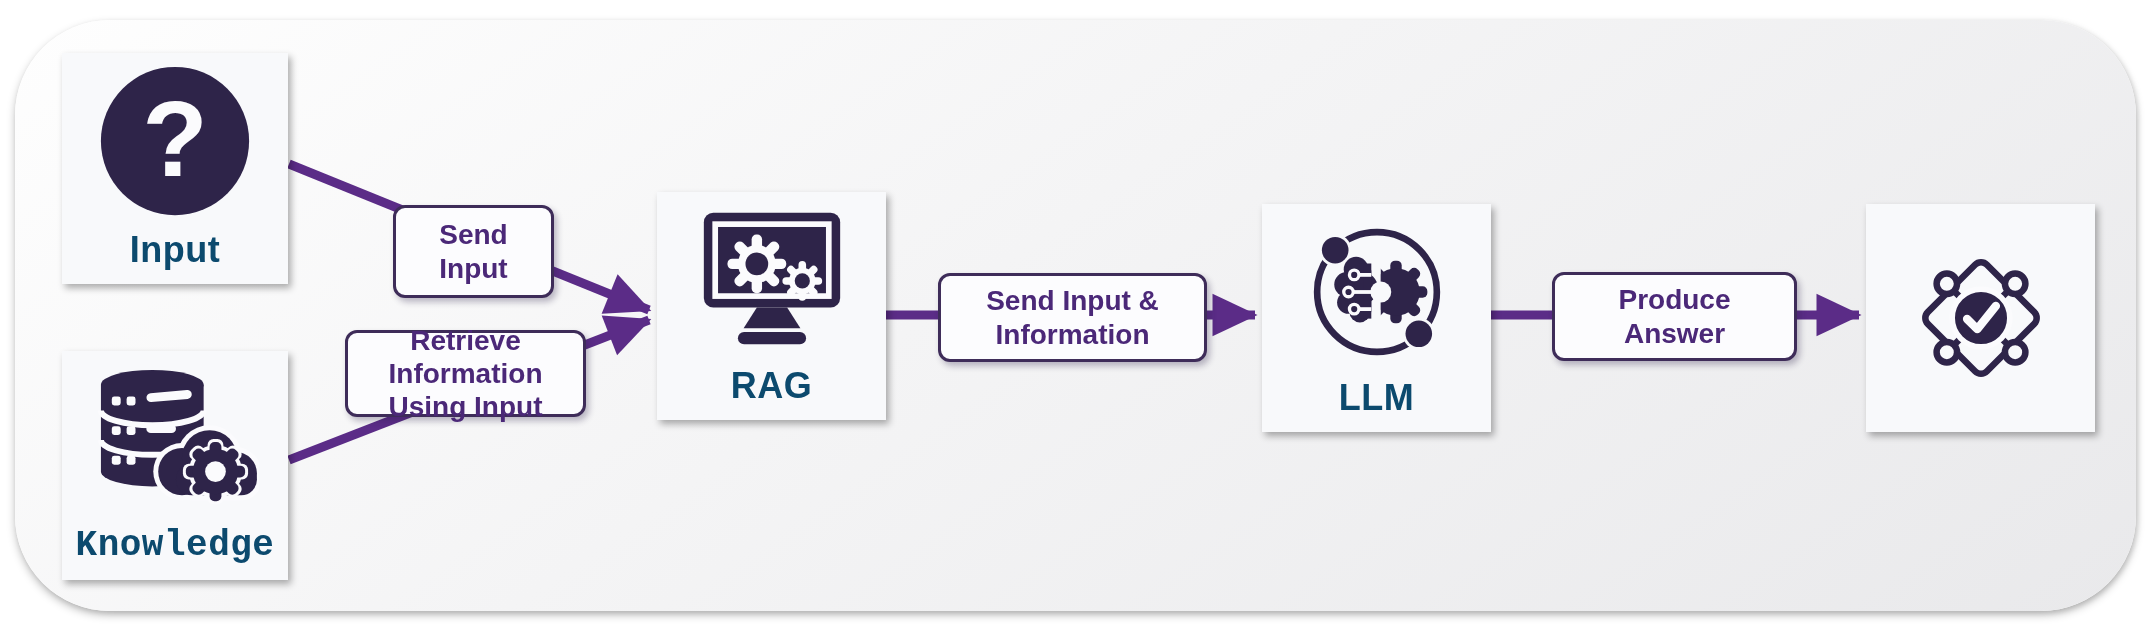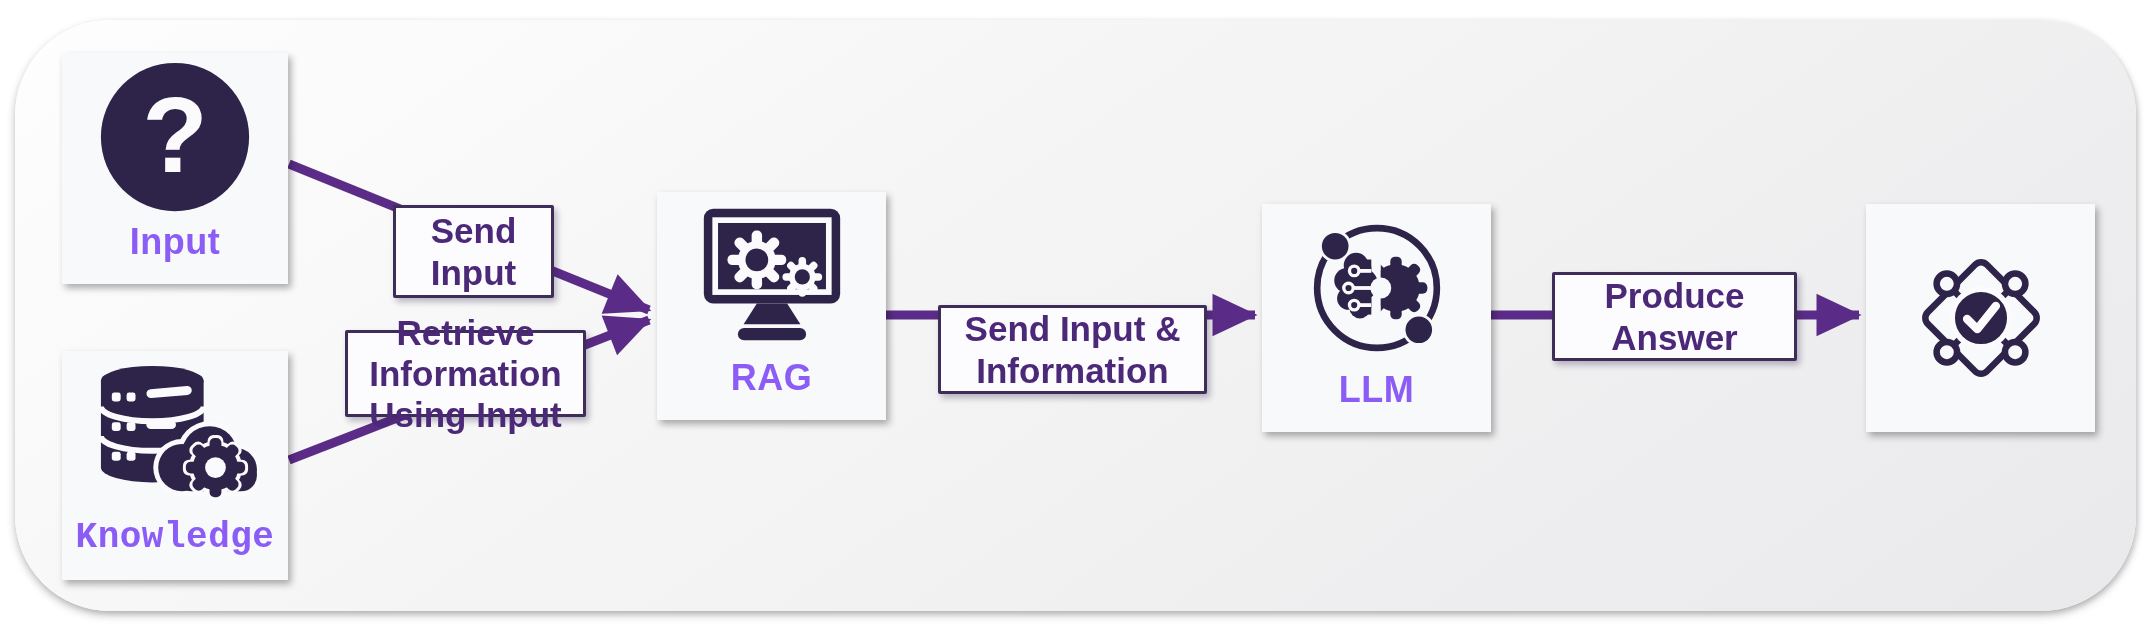--- a/index.html
+++ b/index.html
@@ -20,39 +20,39 @@
     box-shadow:0 4px 9px rgba(0,0,0,.25), 2px 2px 5px rgba(0,0,0,.10);
   }
   svg.edges{position:absolute;left:0;top:0;width:2152px;height:630px;z-index:1;pointer-events:none;}
   .node{
     position:absolute;z-index:2;background:var(--nodebg);
     box-shadow:3px 4px 7px rgba(0,0,0,.32);
     display:flex;flex-direction:column;align-items:center;justify-content:flex-end;
   }
   .node .icon-wrap{flex:1;display:flex;align-items:center;justify-content:center;width:100%;}
   .node .nlabel{
-    font-size:36px;font-weight:bold;color:#8b5cf6;letter-spacing:.5px;
-    padding-bottom:24px;line-height:1;
+    font-size:36px;font-weight:bold;color:#0c4a6e;letter-spacing:.5px;
+    padding-bottom:16px;line-height:1;
   }
   .n-input{left:62px;top:53px;width:226px;height:231px;}
   .n-knowledge{left:62px;top:351px;width:226px;height:229px;font-family:Liberation Mono, monospace;}
   .n-rag{left:657px;top:192px;width:229px;height:228px;}
   .n-llm{left:1262px;top:204px;width:229px;height:228px;justify-content:flex-end;}
   .n-answer{left:1866px;top:204px;width:229px;height:228px;}
   .edge-label{
     position:absolute;z-index:3;background:#fcfcfe;
-    border:3px solid var(--lborder);border-radius:2px;
+    border:3px solid var(--lborder);border-radius:12px;
     box-shadow:3px 4px 6px rgba(40,30,70,.30);
     display:flex;align-items:center;justify-content:center;text-align:center;
-    font-size:35px;font-weight:bold;color:var(--ltext);line-height:1.18;
+    font-size:28px;font-weight:bold;color:var(--ltext);line-height:1.18;
     padding:6px 10px;
   }
   .el-send-input{left:393px;top:205px;width:161px;height:93px;}
   .el-retrieve{left:345px;top:330px;width:241px;height:87px;}
-  .el-send-info{left:938px;top:273px;width:269px;height:89px;margin-top:32px;}
+  .el-send-info{left:938px;top:273px;width:269px;height:89px;}
   .el-produce{left:1552px;top:272px;width:245px;height:89px;}
 </style>
 </head>
 <body>
 
 <div class="stage">
   <div class="container"></div>
 
   <svg class="edges" viewBox="0 0 2152 630">
     <defs>

